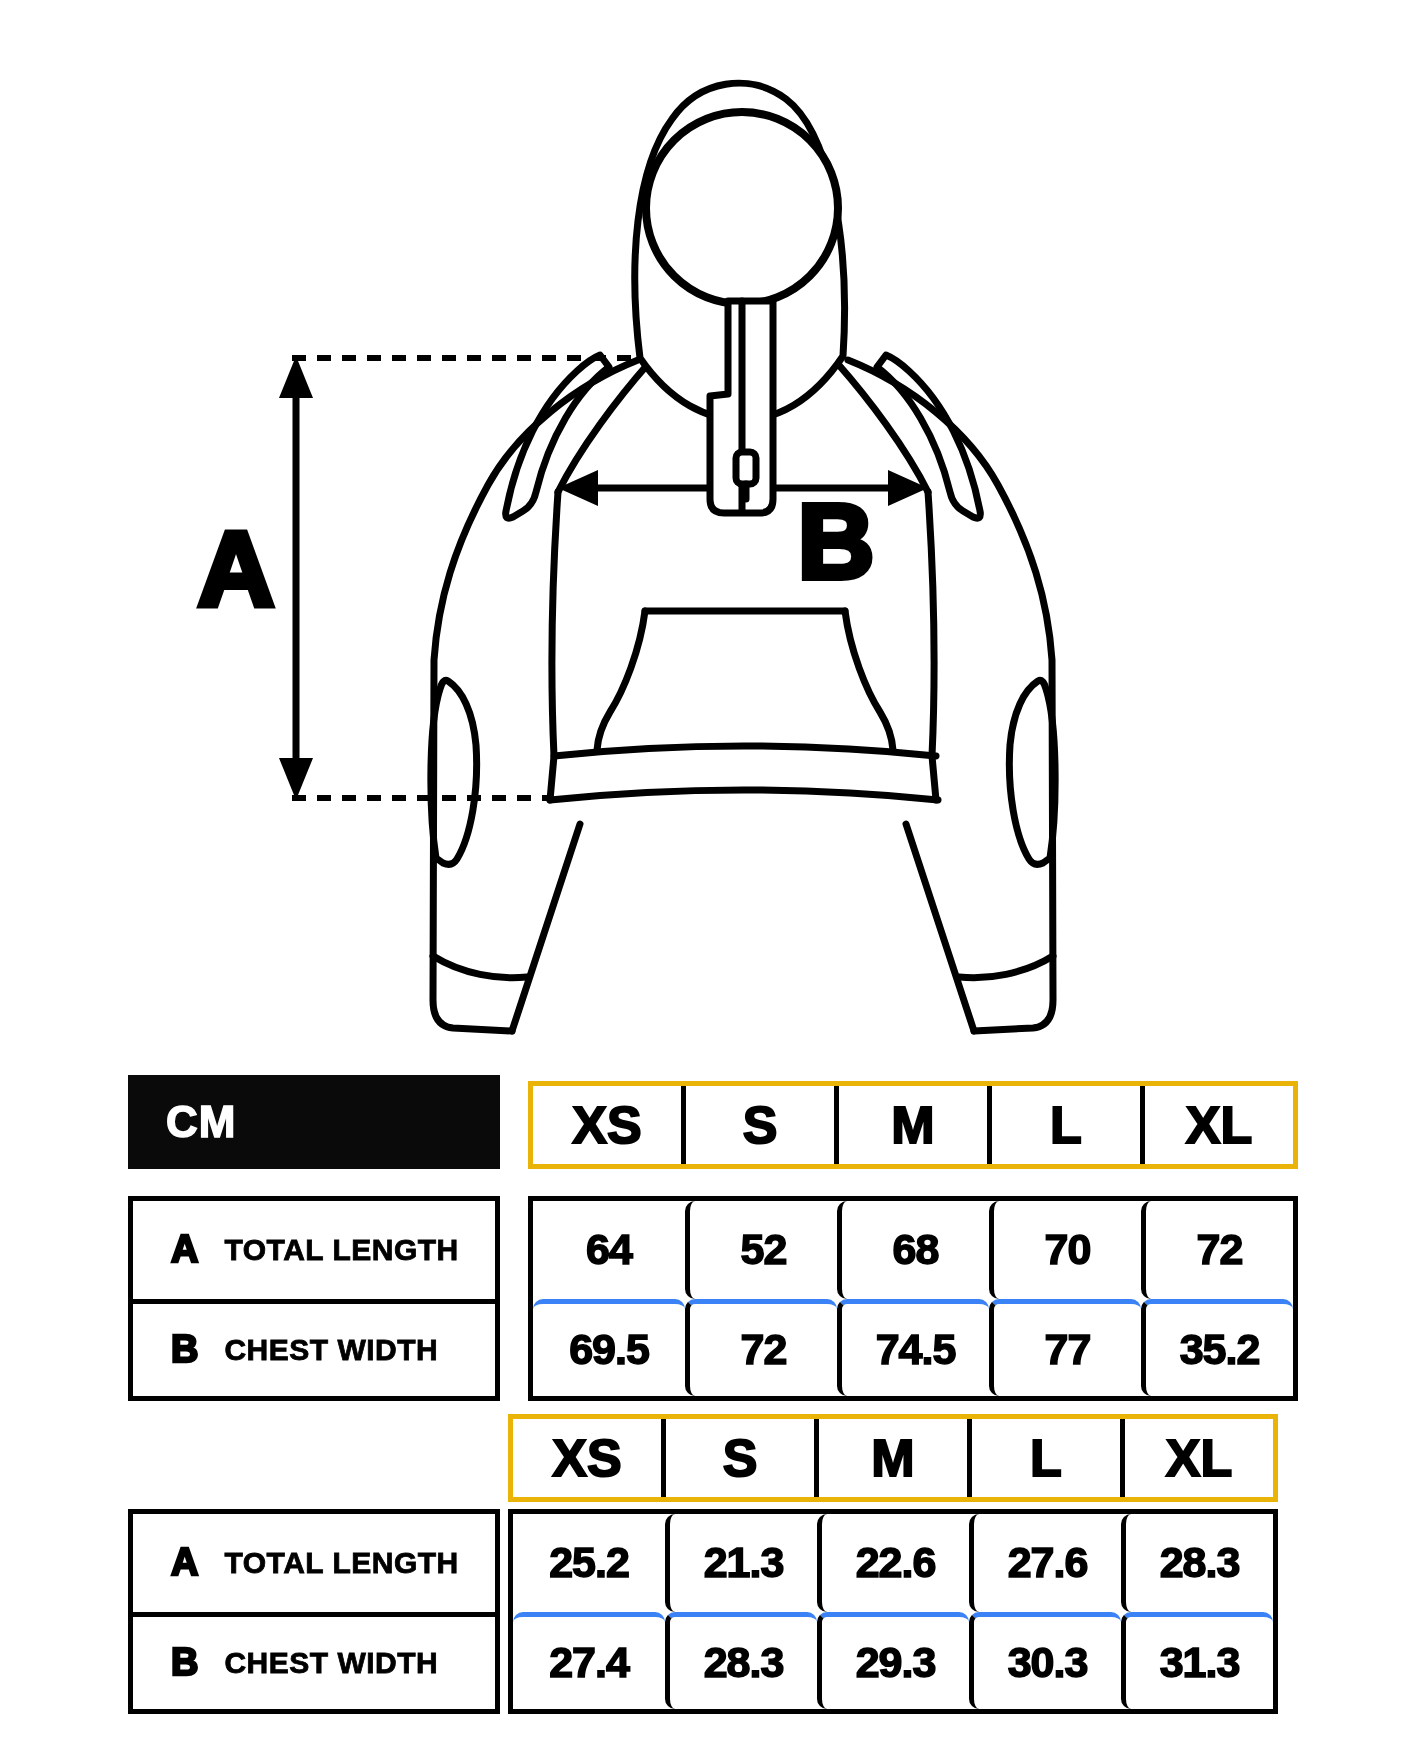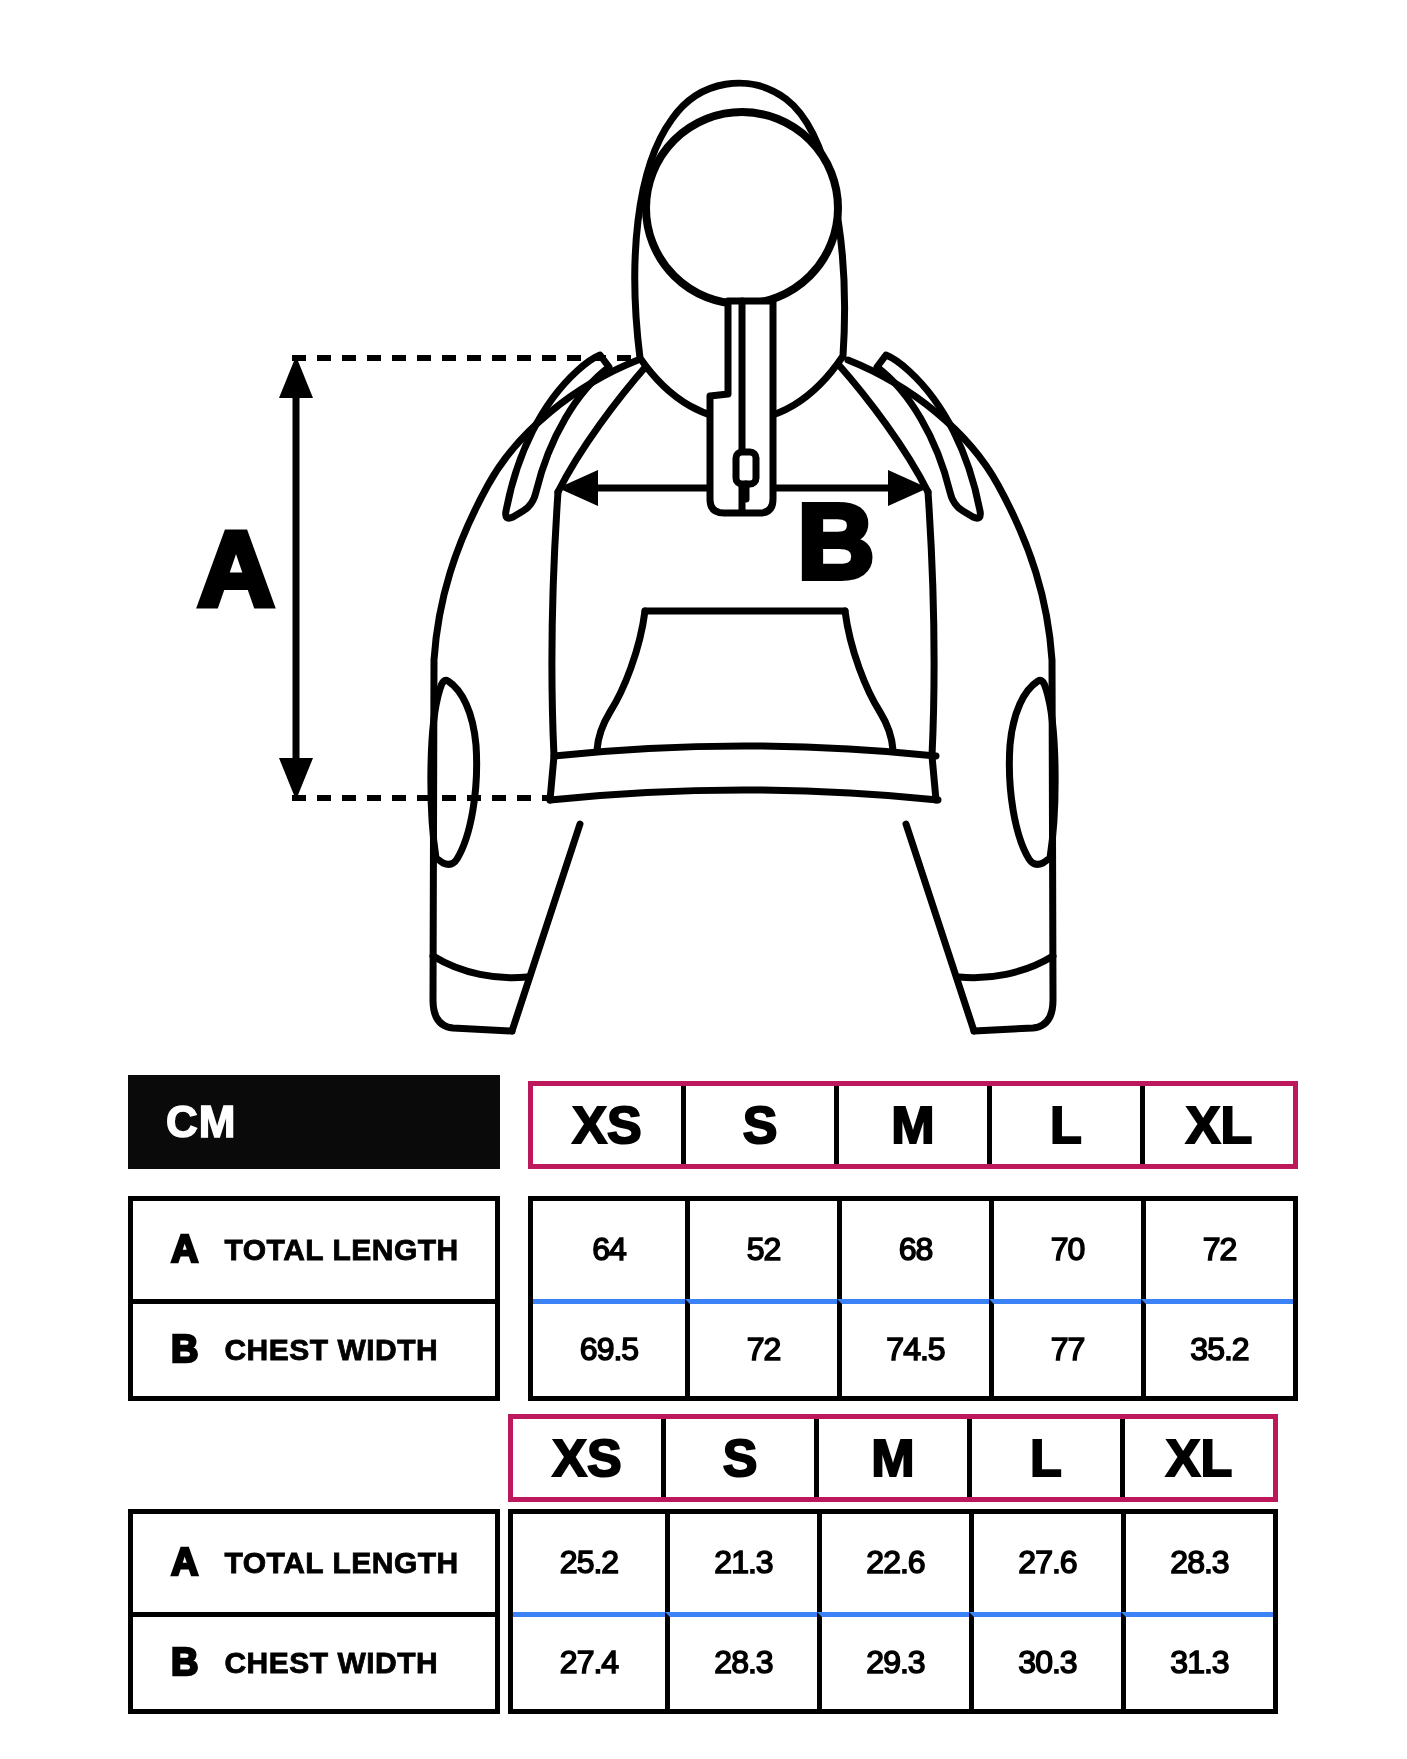--- a/index.html
+++ b/index.html
@@ -8,34 +8,34 @@
   .diagram{position:absolute;left:0;top:0;}
 
   
   .size-table{position:absolute;left:128px;width:1150px;display:grid;
               grid-template-columns:372px 8px 770px;
               grid-template-rows:94px 7px 205px;}
   .unit-cell{grid-column:1;grid-row:1;background:#0a0a0a;color:#fff;display:flex;
              align-items:center;padding-left:38px;box-sizing:border-box;
              font-size:44px;font-weight:bold;letter-spacing:1px;
              -webkit-text-stroke:1.5px #fff;}
-  .sizes-header{grid-column:3;grid-row:1;border:5px solid #be185d;box-sizing:border-box;display:flex;margin-top:6px;}
+  .sizes-header{grid-column:3;grid-row:1;border:5px solid #eab308;box-sizing:border-box;display:flex;margin-top:6px;}
   .size-cell{flex:1;display:flex;align-items:center;justify-content:center;
              font-size:52px;font-weight:bold;-webkit-text-stroke:2px #000;}
   .size-cell + .size-cell{border-left:5px solid #000;}
   .labels-body{grid-column:1;grid-row:3;border:5px solid #000;box-sizing:border-box;
                display:grid;grid-template-rows:1fr 1fr;}
   .label-cell{display:flex;align-items:center;padding-left:38px;gap:26px;box-sizing:border-box;}
   .label-cell + .label-cell{border-top:5px solid #000;}
   .row-key{font-size:38px;font-weight:bold;-webkit-text-stroke:2.5px #000;}
   .row-label{font-size:30px;font-weight:bold;letter-spacing:0.5px;-webkit-text-stroke:0.8px #000;}
   .values-body{grid-column:3;grid-row:3;border:5px solid #000;box-sizing:border-box;
                display:grid;grid-template-columns:repeat(5,1fr);grid-template-rows:1fr 1fr;}
   .value-cell{display:flex;align-items:center;justify-content:center;
-              font-size:32px;font-weight:normal;-webkit-text-stroke:1.5px #000;letter-spacing:-1px;}
+              font-size:43px;font-weight:bold;-webkit-text-stroke:1.5px #000;letter-spacing:-1px;border-radius:10px;}
   .value-cell + .value-cell{border-left:5px solid #000;}
   .value-cell:nth-child(5n+1){border-left:none;}
   .value-cell:nth-child(n+6){border-top:5px solid #3b82f6;}
   .cm-table{top:1075px;gap:10px;}
   .inch-table{top:1408px;}
 </style>
 </head>
 <body>
 
 <div class="page">

